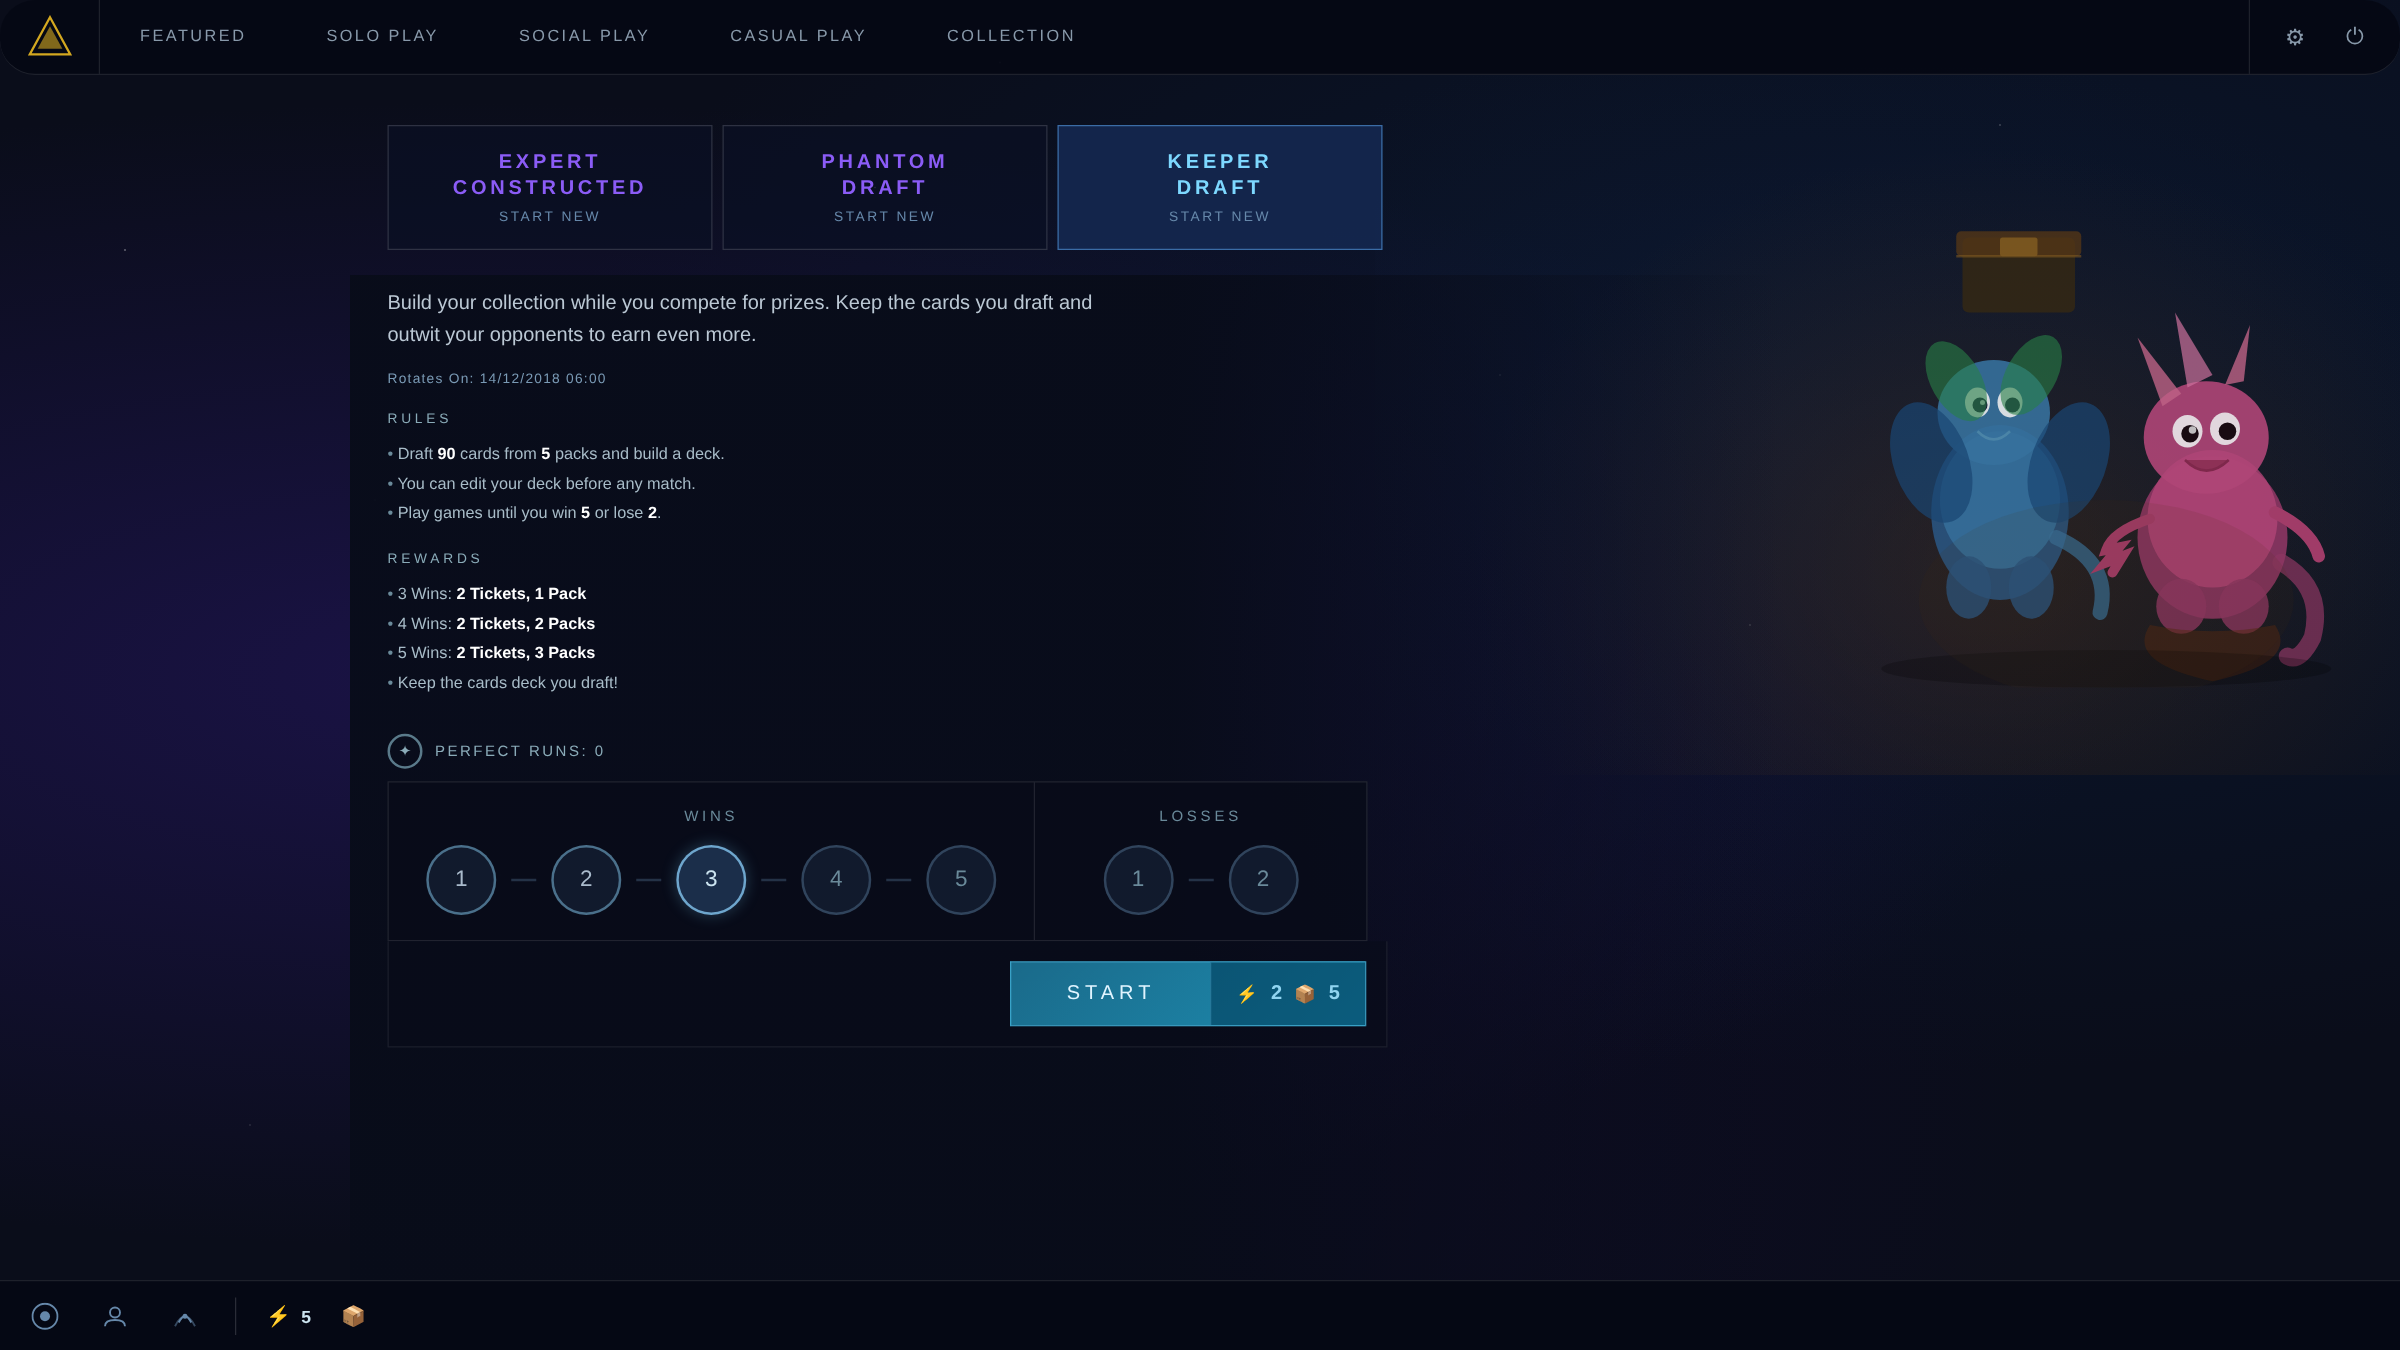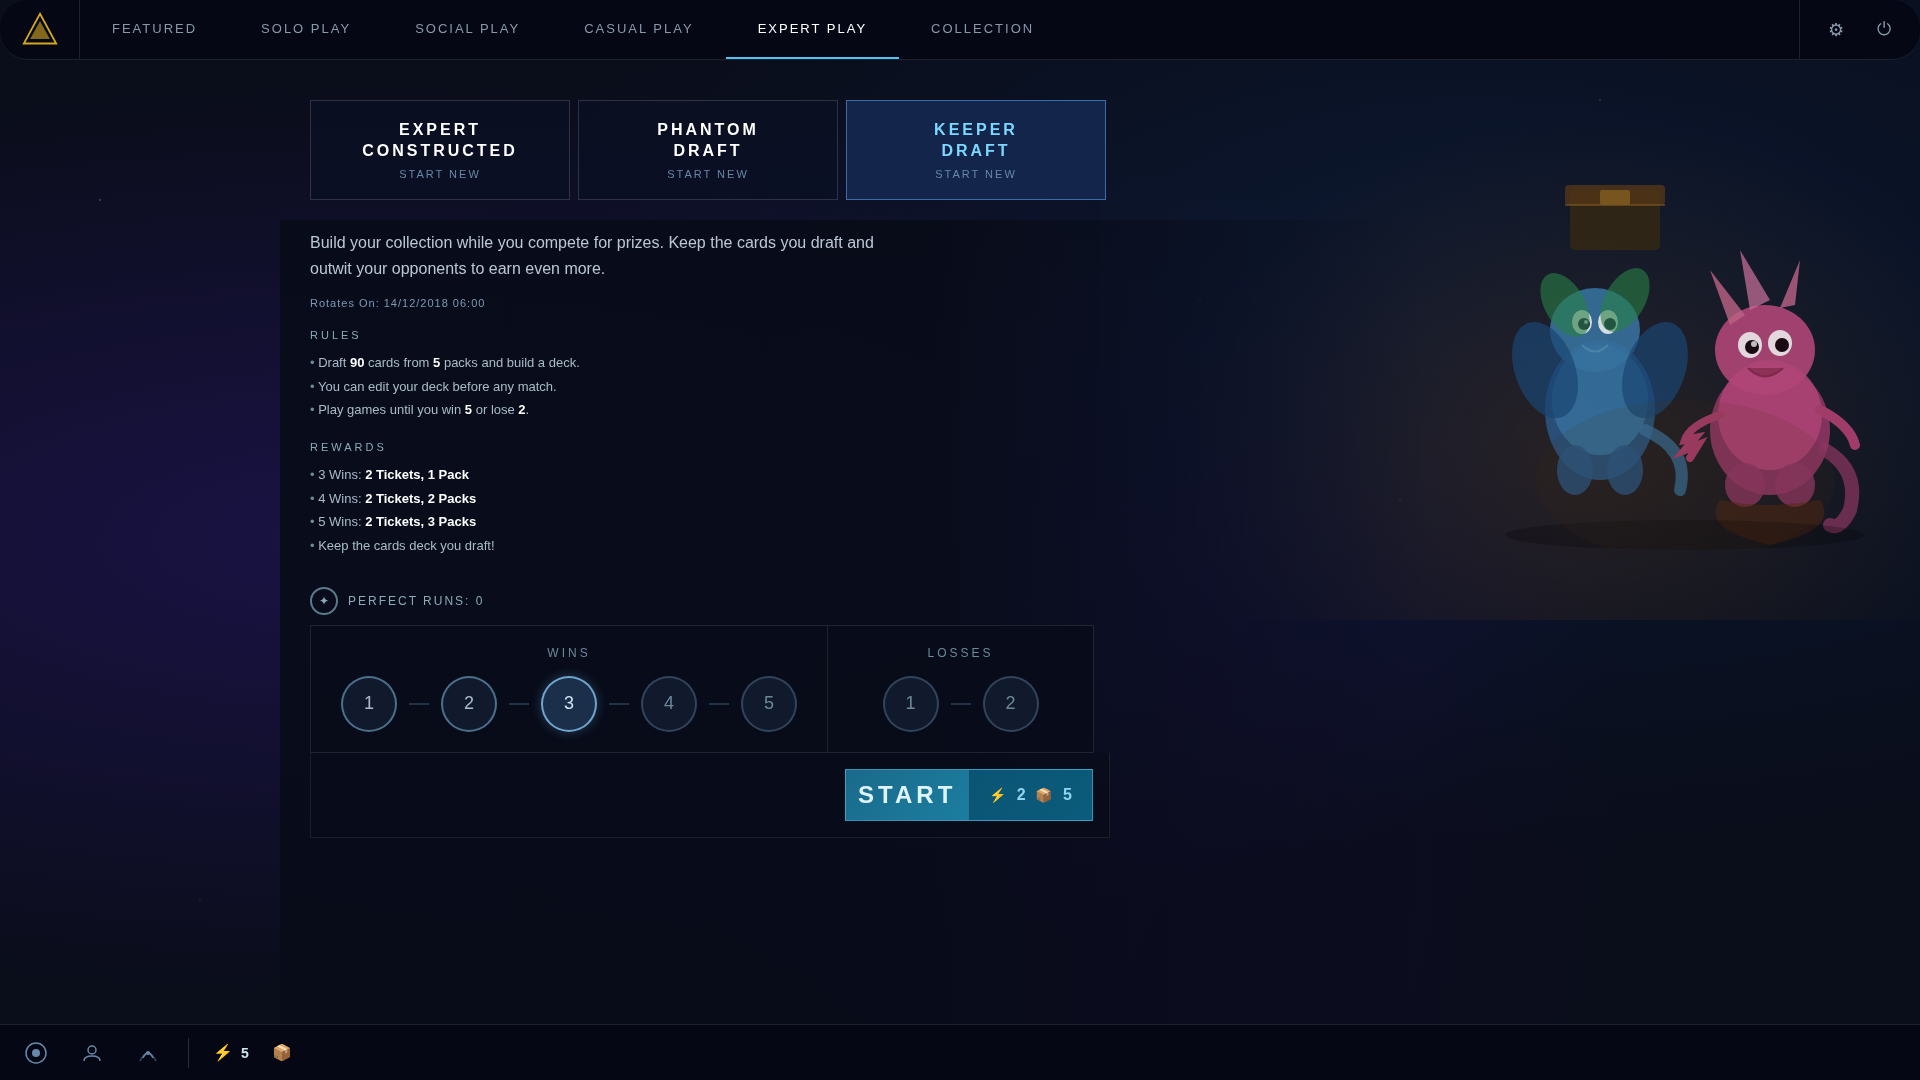--- a/index.html
+++ b/index.html
@@ -141,21 +141,21 @@
     }
 
     .mode-tab.active {
       background: rgba(20,40,80,0.9);
       border-color: rgba(100,180,255,0.5);
     }
 
     .mode-tab-title {
       font-size: 16px;
       letter-spacing: 3px;
-      color: #ffffff;
+      color: #8b5cf6;
       text-transform: uppercase;
       font-weight: bold;
       text-align: center;
       line-height: 1.3;
     }
 
     .mode-tab.active .mode-tab-title {
       color: #7dd8ff;
     }
 
@@ -328,25 +328,25 @@
     .start-button {
       display: flex;
       align-items: center;
       background: linear-gradient(135deg, #1a6a8a, #1d8cb0);
       border: 1px solid rgba(100,200,240,0.4);
       cursor: pointer;
       height: 52px;
     }
 
     .start-label {
-      padding: 0 12px;
-      font-size: 24px;
+      padding: 0 44px;
+      font-size: 16px;
       letter-spacing: 4px;
       color: #e0f4ff;
-      font-weight: bold;
+      font-weight: normal;
       text-transform: uppercase;
     }
 
     .start-cost {
       display: flex;
       align-items: center;
       gap: 10px;
       padding: 0 20px;
       height: 100%;
       background: rgba(0,60,90,0.6);
@@ -519,21 +519,20 @@
       <polygon points="20,2 38,35 2,35" fill="none" stroke="#d4a820" stroke-width="2"></polygon>
       <polygon points="20,10 31,30 9,30" fill="#d4a820" opacity="0.6"></polygon>
     </svg>
   </div>
 
   <div class="nav-items">
     <div class="nav-item">FEATURED</div>
     <div class="nav-item">SOLO PLAY</div>
     <div class="nav-item">SOCIAL PLAY</div>
     <div class="nav-item">CASUAL PLAY</div>
-    <div class="nav-item active">EXPERT PLAY</div>
     <div class="nav-item">COLLECTION</div>
   </div>
 
   <div class="nav-right">
     <div class="nav-icon-btn">⚙</div>
     <div class="nav-icon-btn">⏻</div>
   </div>
 </nav>
 
 <div class="main">

